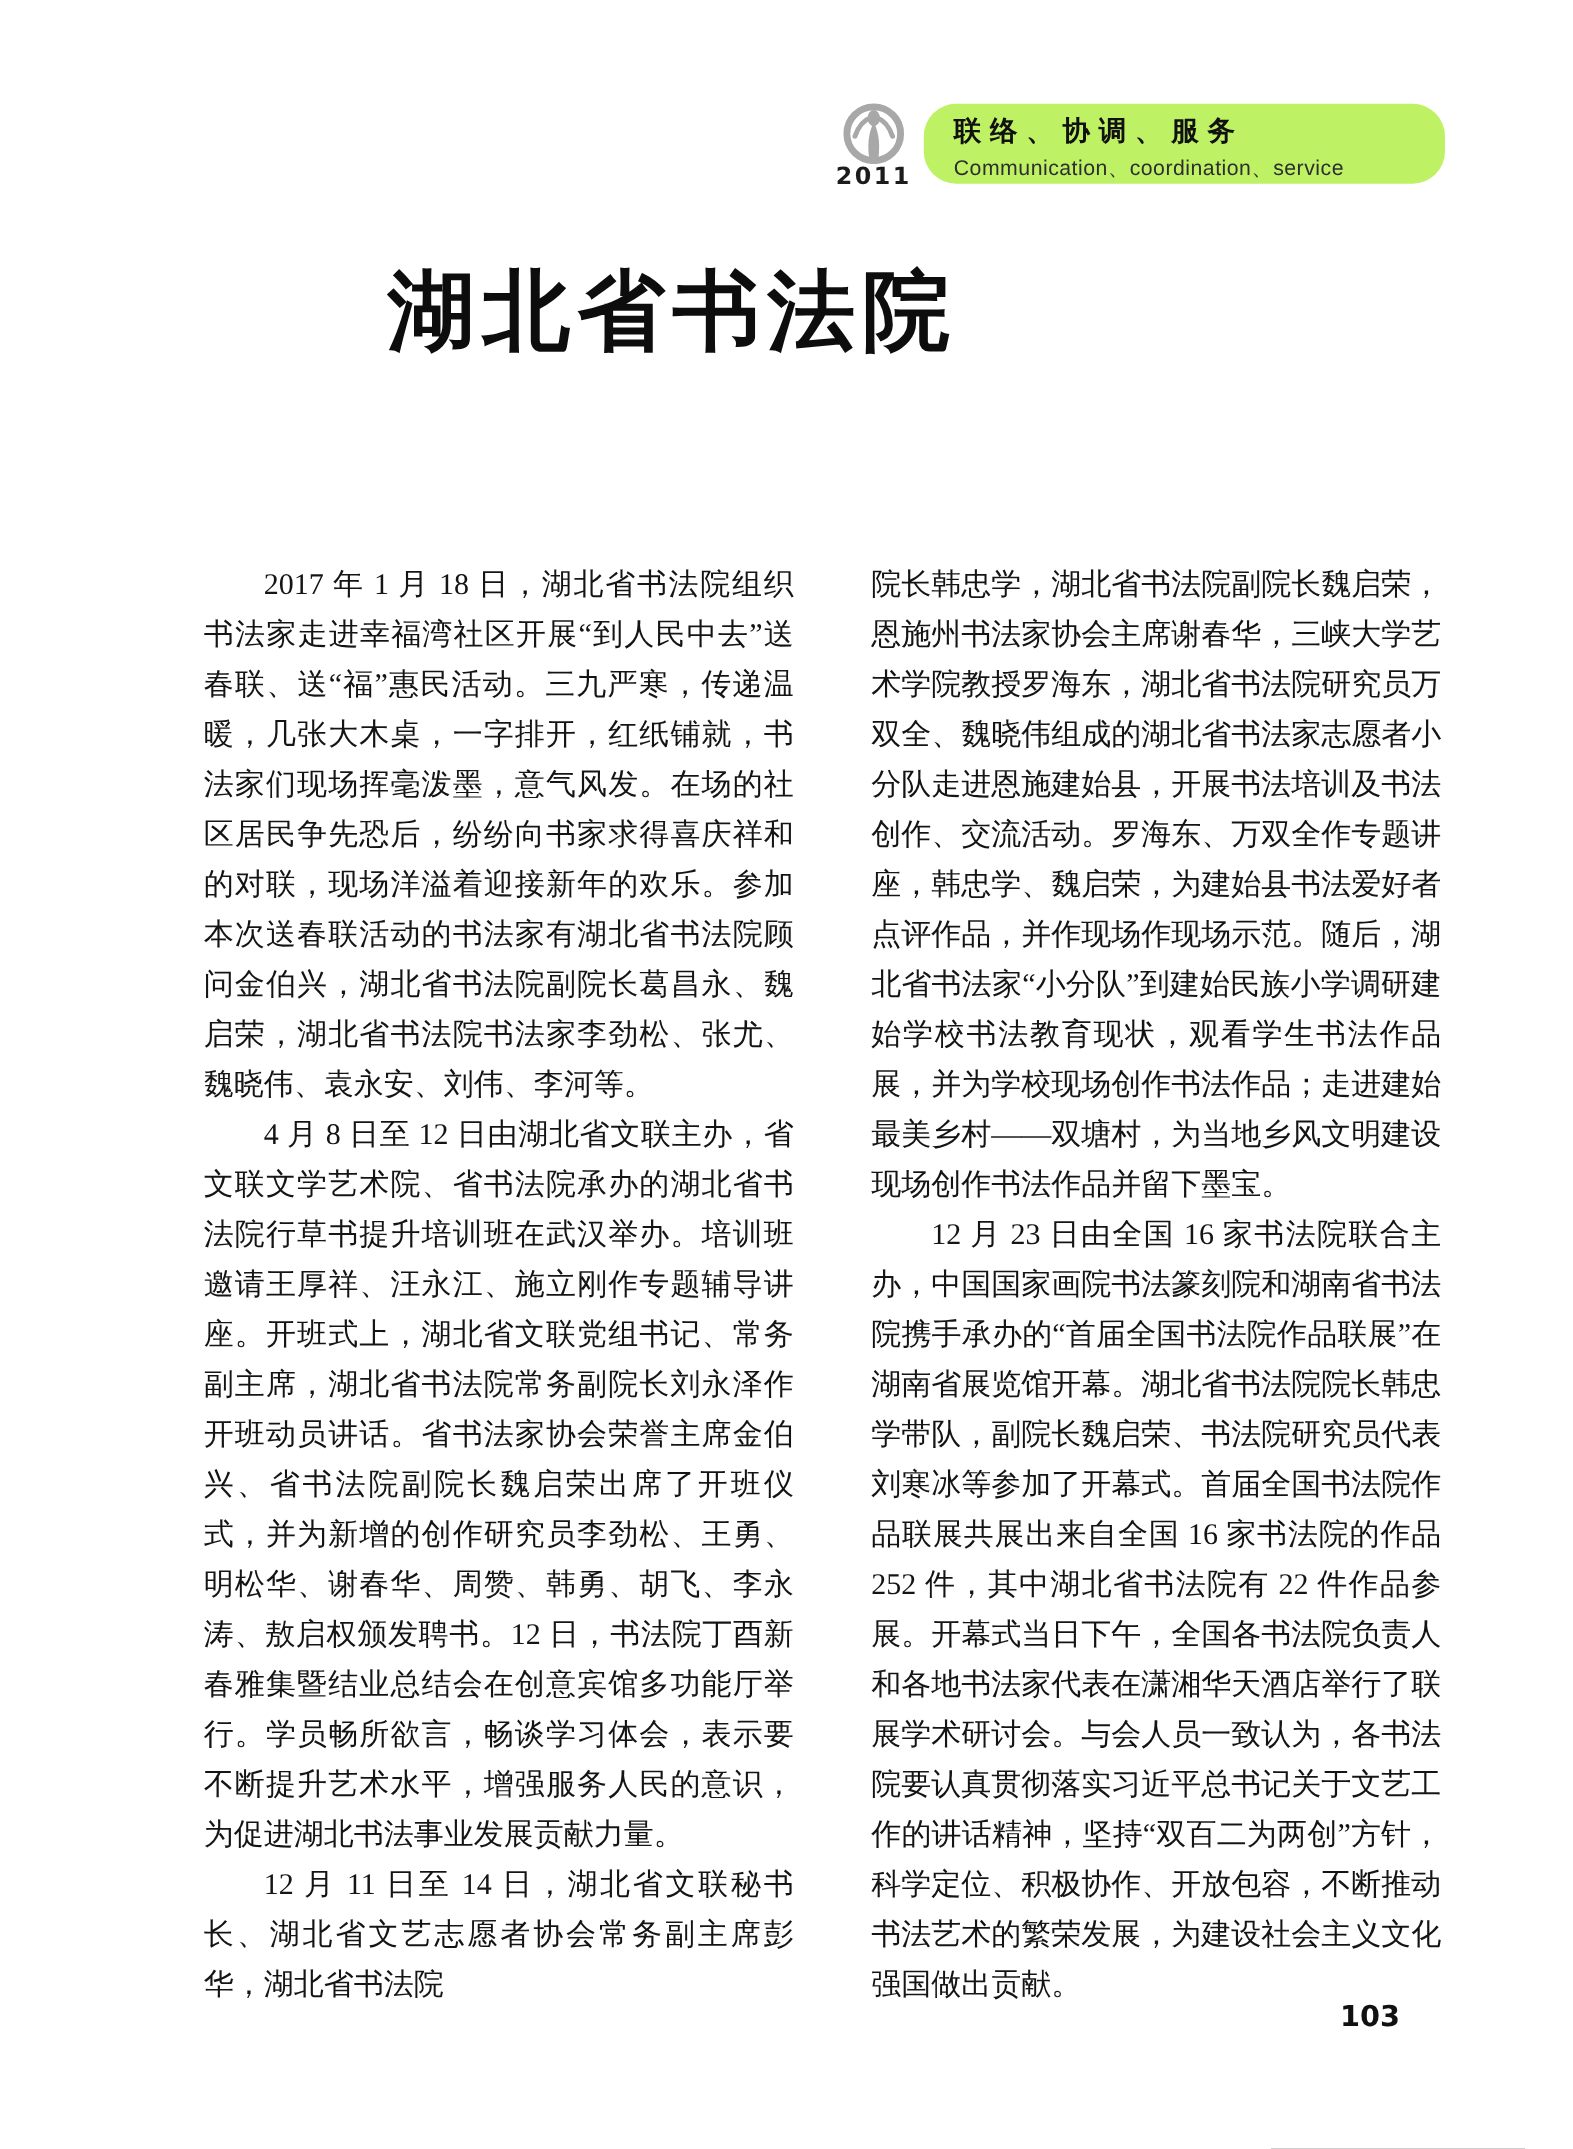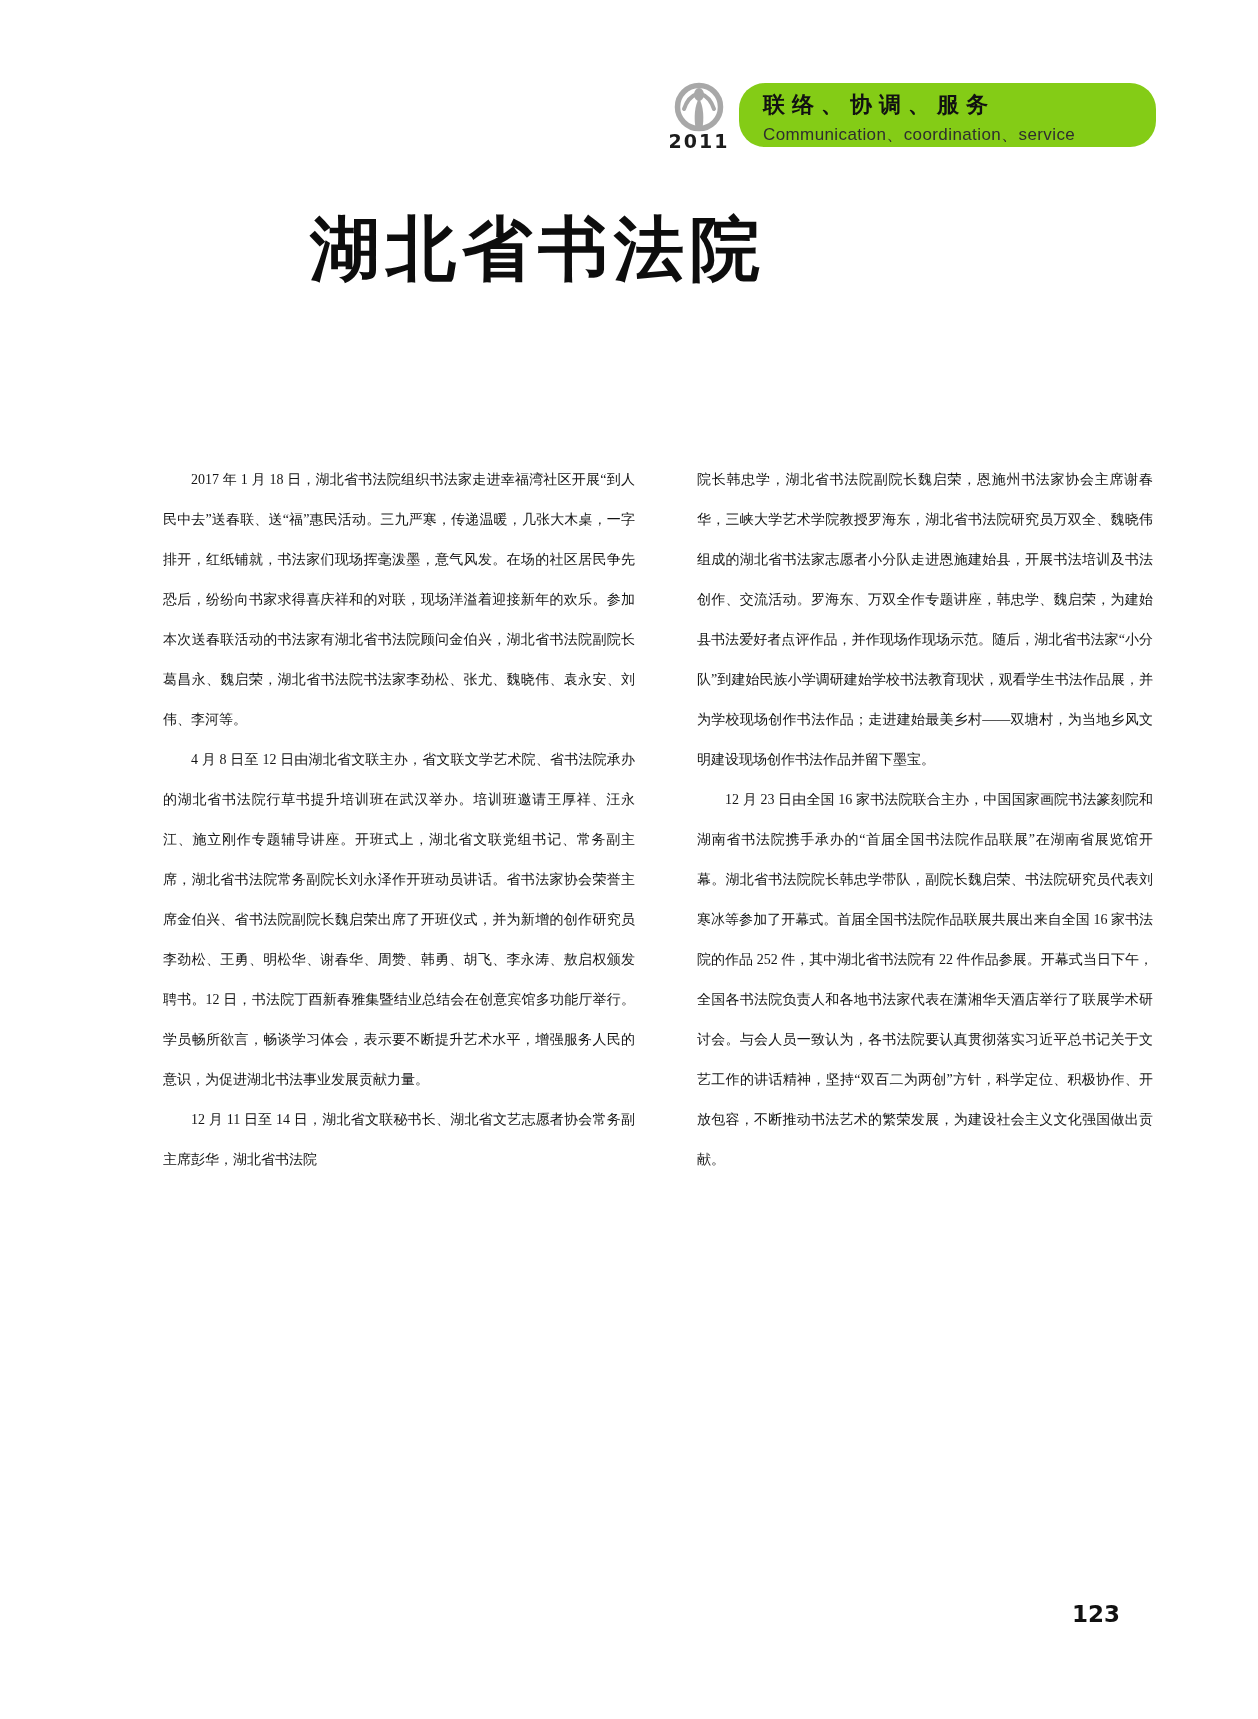--- a/index.html
+++ b/index.html
@@ -17,21 +17,21 @@
   
   .logo-wrap { position:absolute; left:674px; top:82px; width:50px; height:52px; }
   .year {
     position:absolute; left:658px; top:130px; width:82px;
     text-align:center;
     font-family:"DejaVu Sans","Liberation Sans",sans-serif;
     font-weight:bold; font-size:19px; letter-spacing:2px; color:#1c1c1c;
   }
   .banner {
     position:absolute; left:739px; top:83px; width:417px; height:64px;
-    background:#84cc16; border-radius:26px;
+    background:#bef264; border-radius:26px;
     padding:7px 0 0 24px;
   }
   .banner-zh {
     font-family:"DejaVu Sans","Liberation Sans",sans-serif;
     font-weight:bold; font-size:22px; letter-spacing:7px; color:#111;
   }
   .banner-en {
     font-family:"Liberation Sans","DejaVu Sans",sans-serif;
     font-size:17px; letter-spacing:0.4px; color:#2e2e2e; margin-top:3px;
   }
@@ -39,22 +39,22 @@
   
   .page-title {
     position:absolute; left:0; top:203px; width:1076px;
     text-align:center;
     font-family:"DejaVu Serif","Liberation Serif",serif;
     font-weight:bold; font-size:70px; letter-spacing:6px; color:#0d0d0d;
   }
 
   
   .col {
-    position:absolute; top:460px;
-    font-size:14px; line-height:40px;
+    position:absolute; top:448px;
+    font-size:24px; line-height:40px;
     text-align:justify;
     color:#141414;
   }
   .col-left  { left:163px; width:472px; }
   .col-right { left:681px; width:456px;margin-left:16px; }
   .col p { text-align:justify; }
   .col p.indent { text-indent:2em; }
 
   
   .page-number {
@@ -90,15 +90,15 @@
     <p class="indent">2017 年 1 月 18 日，湖北省书法院组织书法家走进幸福湾社区开展“到人民中去”送春联、送“福”惠民活动。三九严寒，传递温暖，几张大木桌，一字排开，红纸铺就，书法家们现场挥毫泼墨，意气风发。在场的社区居民争先恐后，纷纷向书家求得喜庆祥和的对联，现场洋溢着迎接新年的欢乐。参加本次送春联活动的书法家有湖北省书法院顾问金伯兴，湖北省书法院副院长葛昌永、魏启荣，湖北省书法院书法家李劲松、张尤、魏晓伟、袁永安、刘伟、李河等。</p>
     <p class="indent">4 月 8 日至 12 日由湖北省文联主办，省文联文学艺术院、省书法院承办的湖北省书法院行草书提升培训班在武汉举办。培训班邀请王厚祥、汪永江、施立刚作专题辅导讲座。开班式上，湖北省文联党组书记、常务副主席，湖北省书法院常务副院长刘永泽作开班动员讲话。省书法家协会荣誉主席金伯兴、省书法院副院长魏启荣出席了开班仪式，并为新增的创作研究员李劲松、王勇、明松华、谢春华、周赞、韩勇、胡飞、李永涛、敖启权颁发聘书。12 日，书法院丁酉新春雅集暨结业总结会在创意宾馆多功能厅举行。学员畅所欲言，畅谈学习体会，表示要不断提升艺术水平，增强服务人民的意识，为促进湖北书法事业发展贡献力量。</p>
     <p class="indent">12 月 11 日至 14 日，湖北省文联秘书长、湖北省文艺志愿者协会常务副主席彭华，湖北省书法院</p>
   </div>
 
   <div class="col col-right">
     <p>院长韩忠学，湖北省书法院副院长魏启荣，恩施州书法家协会主席谢春华，三峡大学艺术学院教授罗海东，湖北省书法院研究员万双全、魏晓伟组成的湖北省书法家志愿者小分队走进恩施建始县，开展书法培训及书法创作、交流活动。罗海东、万双全作专题讲座，韩忠学、魏启荣，为建始县书法爱好者点评作品，并作现场作现场示范。随后，湖北省书法家“小分队”到建始民族小学调研建始学校书法教育现状，观看学生书法作品展，并为学校现场创作书法作品；走进建始最美乡村——双塘村，为当地乡风文明建设现场创作书法作品并留下墨宝。</p>
     <p class="indent">12 月 23 日由全国 16 家书法院联合主办，中国国家画院书法篆刻院和湖南省书法院携手承办的“首届全国书法院作品联展”在湖南省展览馆开幕。湖北省书法院院长韩忠学带队，副院长魏启荣、书法院研究员代表刘寒冰等参加了开幕式。首届全国书法院作品联展共展出来自全国 16 家书法院的作品 252 件，其中湖北省书法院有 22 件作品参展。开幕式当日下午，全国各书法院负责人和各地书法家代表在潇湘华天酒店举行了联展学术研讨会。与会人员一致认为，各书法院要认真贯彻落实习近平总书记关于文艺工作的讲话精神，坚持“双百二为两创”方针，科学定位、积极协作、开放包容，不断推动书法艺术的繁荣发展，为建设社会主义文化强国做出贡献。</p>
   </div>
 
-  <div class="page-number">123</div>
+  <div class="page-number">103</div>
 
 </div>
 
 </body></html>

